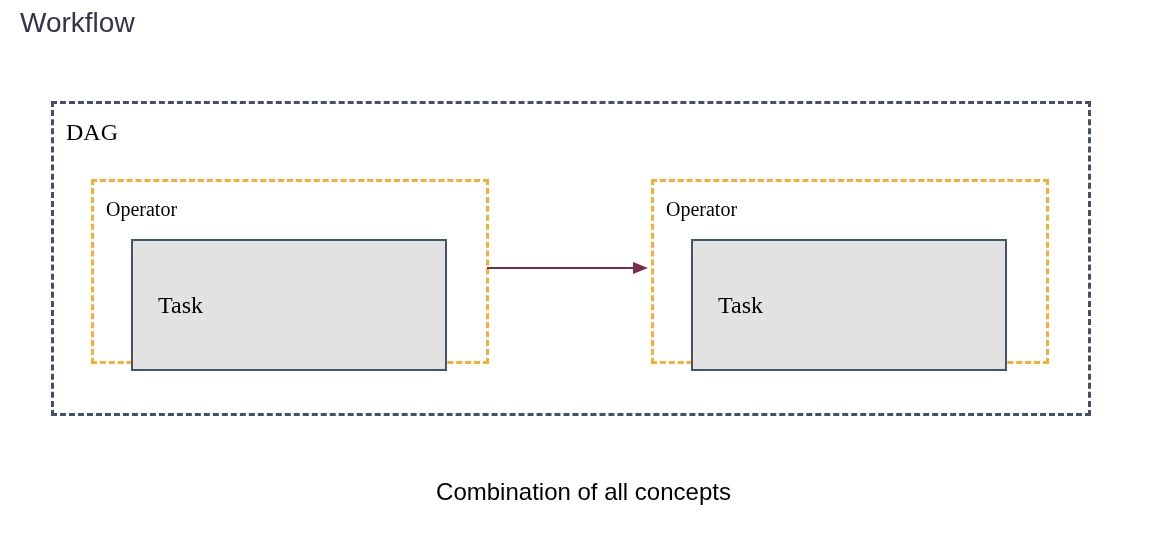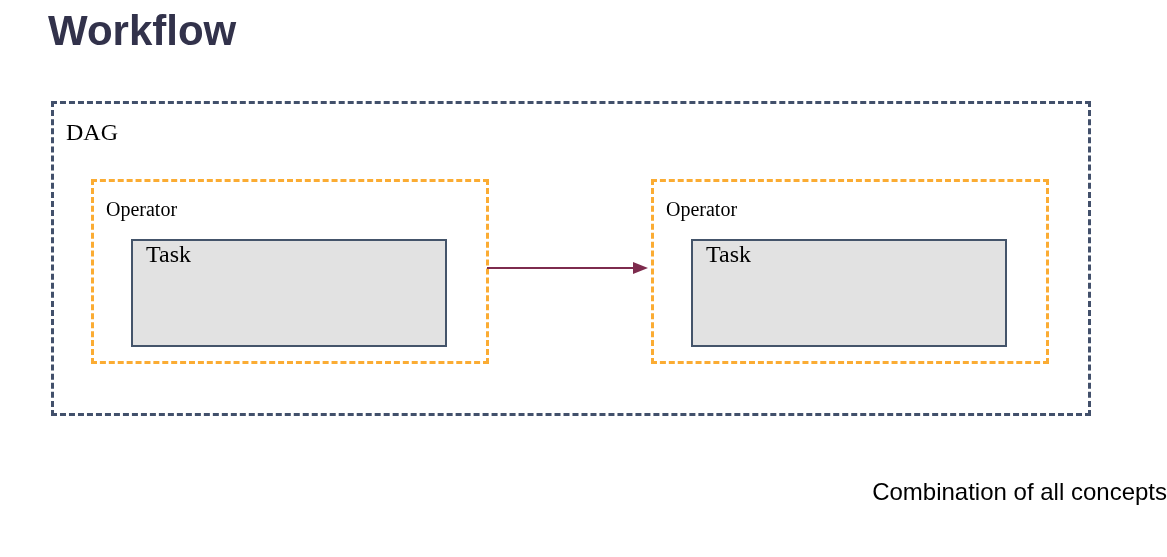--- a/index.html
+++ b/index.html
@@ -21,25 +21,24 @@
     position: relative;
     width: 1167px;
     height: 557px;
     background: var(--page-bg);
     overflow: hidden;
   }
   .page-title {
     position: absolute;
     left: 20px;
     top: 6px;
-    font-size: 42px;
-    font-weight: 700;
+    font-size: 28px;
+    font-weight: 400;
     color: var(--title-color);
     line-height: 1.2;
-    margin-left: 28px;
   }
   .dag-box {
     position: absolute;
     left: 51px;
     top: 101px;
     width: 1040px;
     height: 315px;
     border: 3px dashed var(--dag-border);
     font-family: Liberation Serif, serif;
   }
@@ -65,45 +64,45 @@
     top: 15px;
     font-size: 20px;
     color: var(--label-color);
     line-height: 1.2;
   }
   .task-box {
     position: absolute;
     left: 37px;
     top: 57px;
     width: 316px;
-    height: 108px;
+    height: 132px;
     background: var(--task-fill);
     border: 2px solid var(--task-border);
     display: flex;
-    align-items: flex-start;
-    padding-left: 13px;
+    align-items: center;
+    padding-left: 25px;
     font-size: 24px;
     color: var(--label-color);
   }
   .arrow-svg {
     position: absolute;
     left: 487px;
     top: 258px;
     width: 161px;
     height: 20px;
     overflow: visible;
   }
   .arrow-line { stroke: var(--arrow-color); stroke-width: 2px; }
   .arrow-head { fill: var(--arrow-color); stroke: none; }
   .diagram-caption {
     position: absolute;
     left: 0;
     top: 478px;
     width: 100%;
-    text-align: right;
+    text-align: center;
     font-size: 24px;
     color: var(--label-color);
     line-height: 1.15;
   }
 </style>
 </head>
 <body>
 
 <div class="canvas">
 

